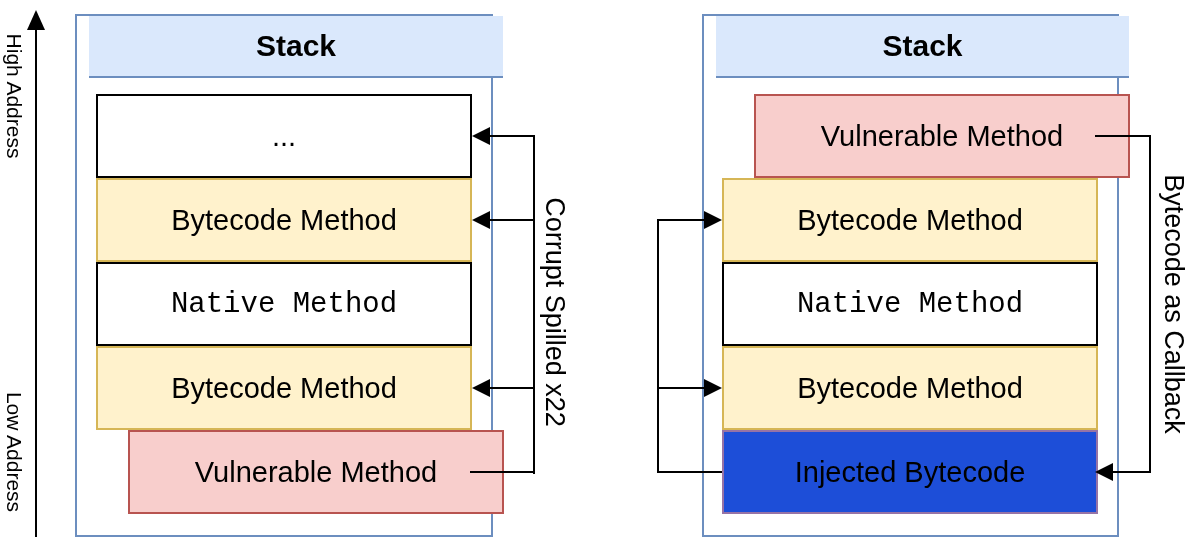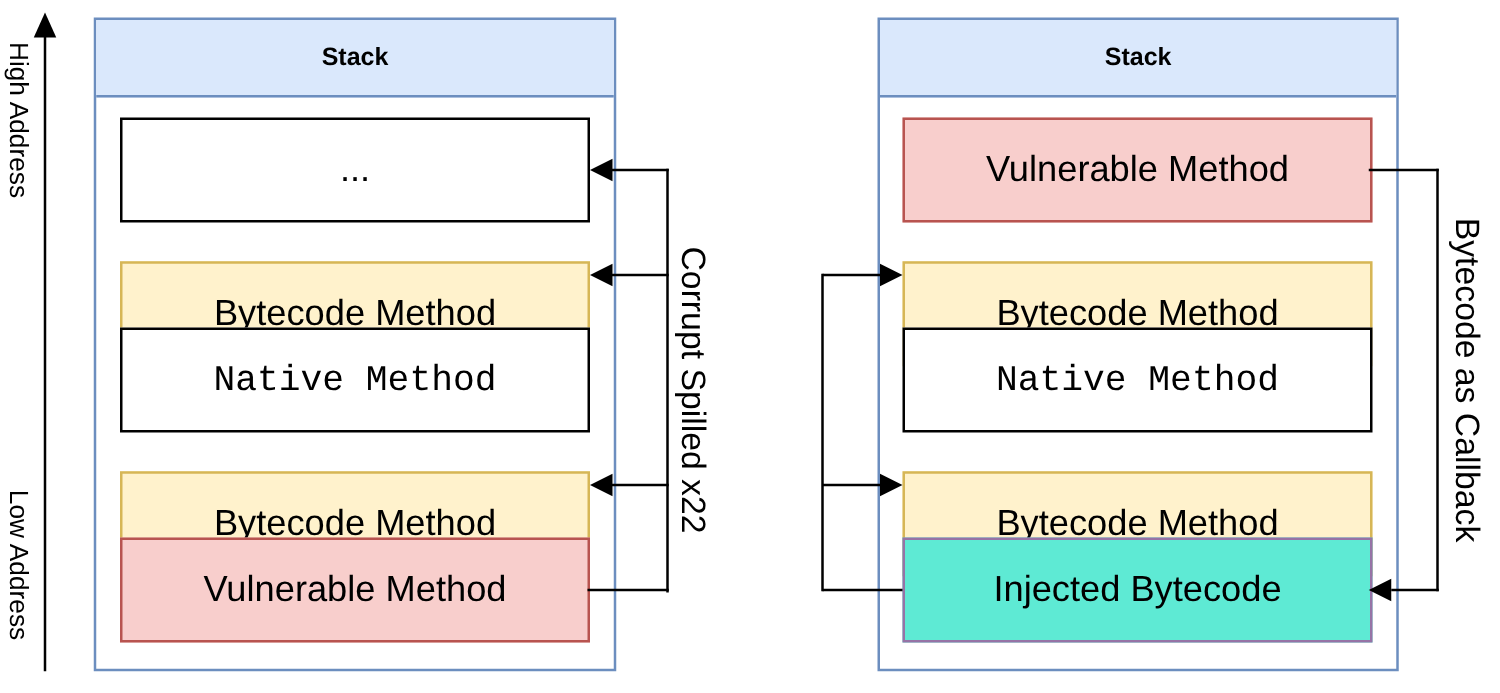--- a/index.html
+++ b/index.html
@@ -17,50 +17,50 @@
   .stack-container {
     position: absolute;
     top: 14px;
     height: 523px;
     background: #ffffff;
     border: 2px solid #6c8ebf;
     box-sizing: border-box;
   }
   .stack-header {
     position: absolute;
-    left: 0; top: 0;
+    left: 12px; top: 0;
     width: 100%;
     height: 62px;
     background: #dae8fc;
     border-bottom: 2px solid #6c8ebf;
     box-sizing: border-box;
     display: flex;
     align-items: center;
     justify-content: center;
-    font-size: 20px;
+    font-size: 30px;
     font-weight: bold;
   }
 
   
   .stack-row {
     position: absolute;
     width: 376px;
     height: 84px;
     box-sizing: border-box;
     border: 2px solid #000000;
     display: flex;
     align-items: center;
     justify-content: center;
     font-size: 29px;
     background: #ffffff;
   }
   .row-white  { background: #ffffff; border-color: #000000; }
-  .row-yellow { background: #fff2cc; border-color: #d6b656; margin-top: 31px; }
-  .row-red    { background: #f8cecc; border-color: #b85450; }
-  .row-purple { background: #5eead4; border-color: #9673a6; }
+  .row-yellow { background: #fff2cc; border-color: #d6b656; }
+  .row-red    { background: #f8cecc; border-color: #b85450; margin-left: 32px; }
+  .row-purple { background: #1d4ed8; border-color: #9673a6; }
 
   .left-rows  { left: 96px; }
   .right-rows { left: 722px; }
   .row-pos-0 { top: 94px; }
   .row-pos-1 { top: 178px; }
   .row-pos-2 { top: 262px; font-family: Liberation Mono, monospace; }
   .row-pos-3 { top: 346px; }
   .row-pos-4 { top: 430px; }
 
   

